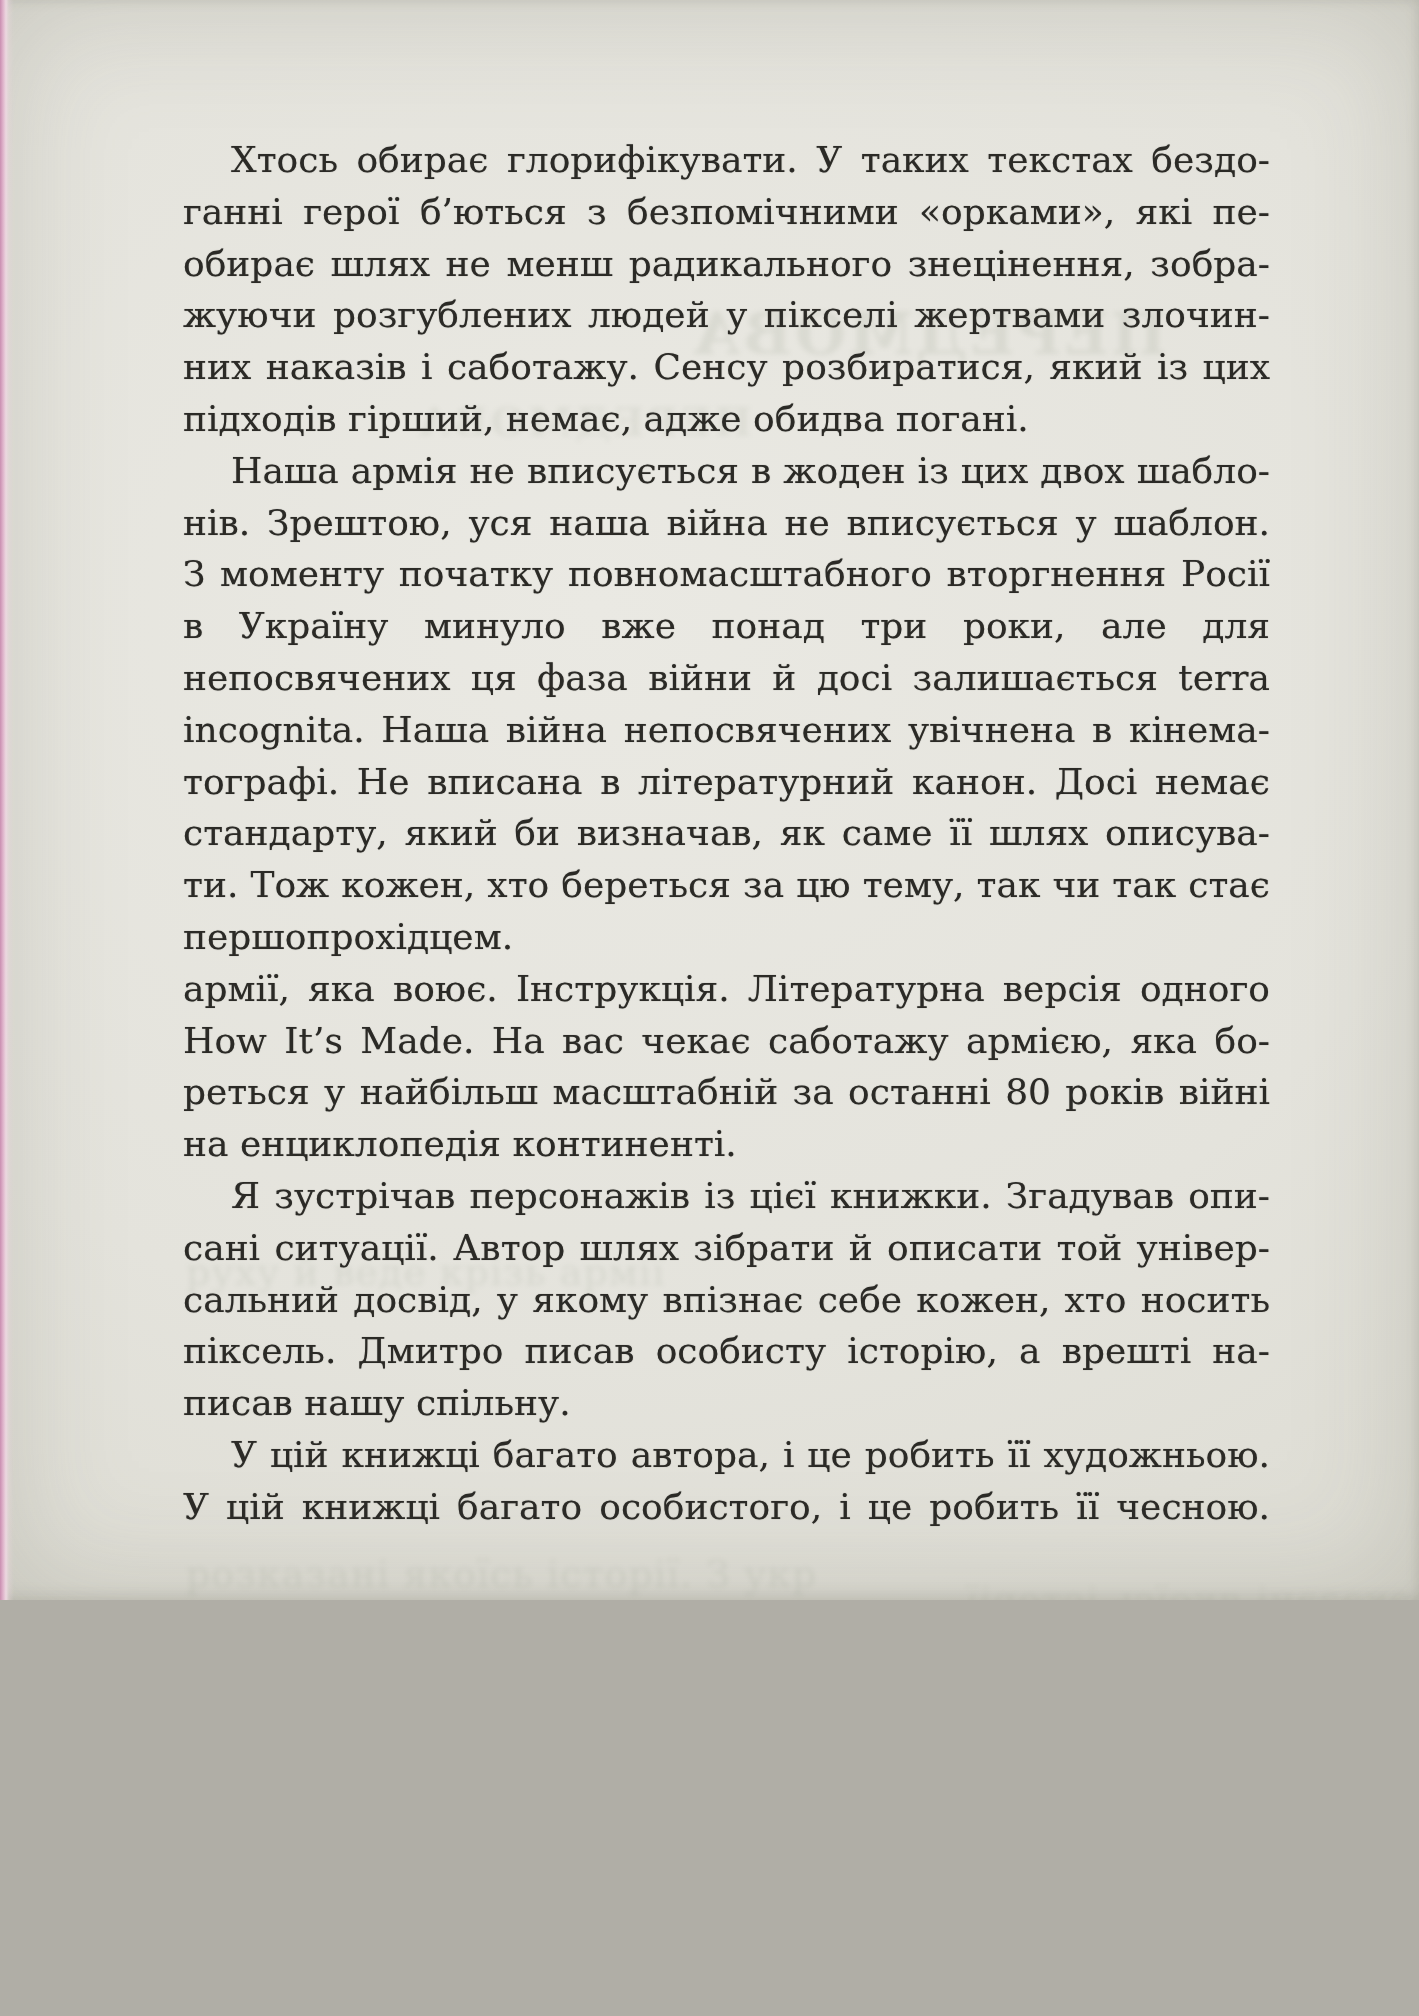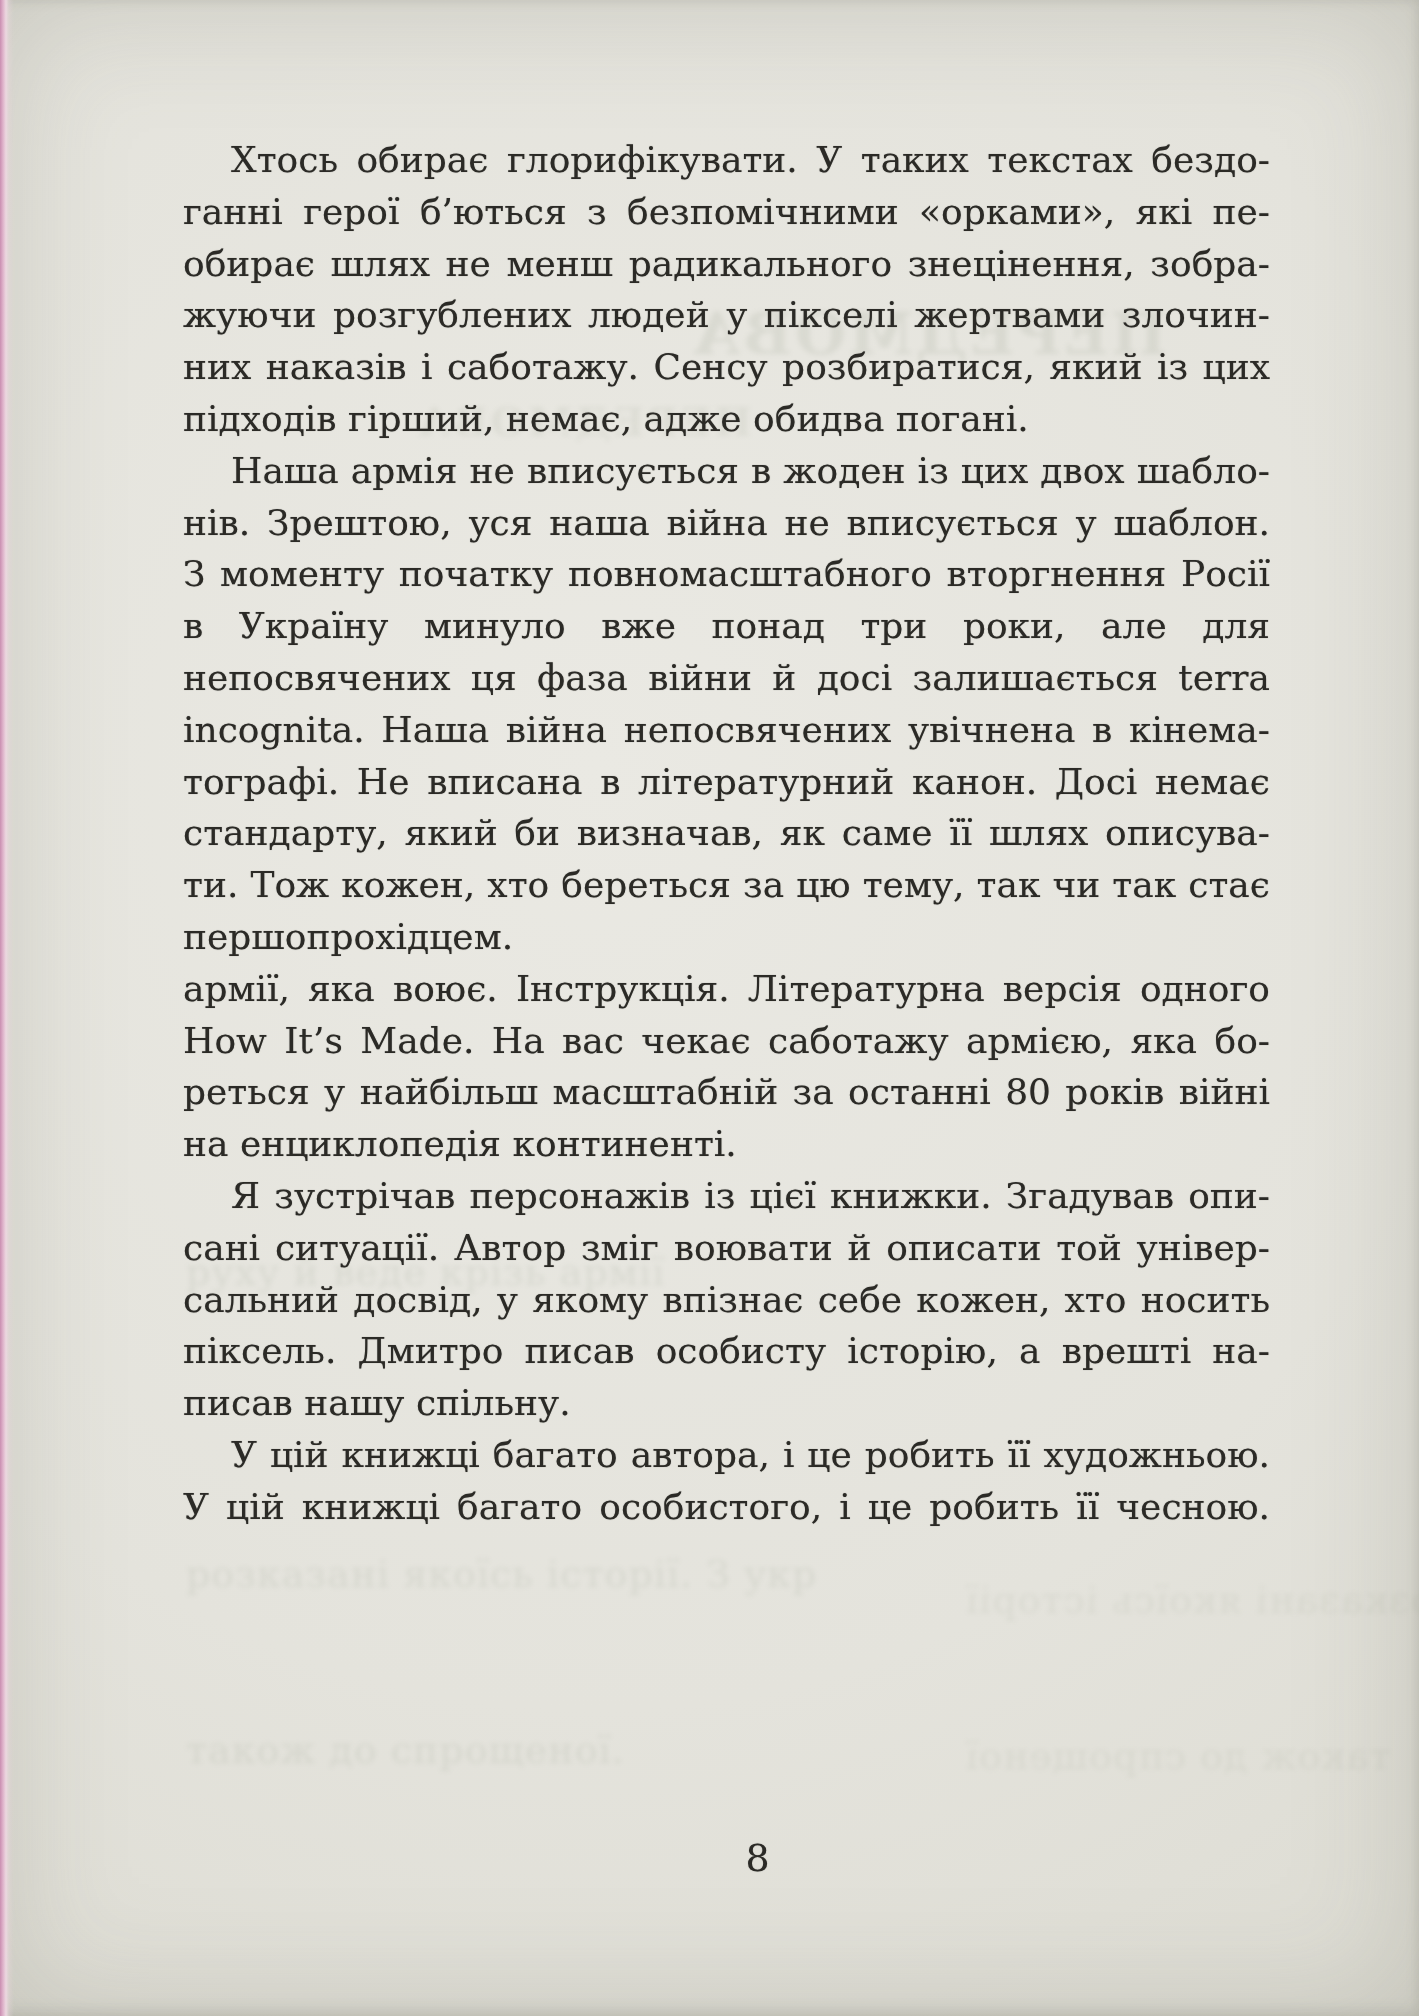--- a/index.html
+++ b/index.html
@@ -1,17 +1,17 @@
 <!DOCTYPE html>
 <html style="--ink: #2b2a26;"><head>
 <meta charset="utf-8">
 <style>
   html,body { margin:0; padding:0; background:#b0aea6; }
   .scan {
-    position:relative; width:1419px; height:2016px; overflow:hidden;
+    position:relative; width:1419px; height:1600px; overflow:hidden;
     font-family:"DejaVu Serif","Liberation Serif",serif;
   }
   .paper {
     position:absolute; inset:0;
     background:
       radial-gradient(ellipse 120% 90% at 42% 38%, #eae9e3 0%, #e4e3dc 52%, #dcdbd2 88%, #d7d6cc 100%);
     box-shadow:
       inset 0 0 110px 18px rgba(125,122,108,0.22),
       inset 0 -5px 14px rgba(108,104,94,0.18),
       inset 0 4px 10px rgba(140,136,124,0.10);
@@ -86,21 +86,21 @@
         <div class="line end">першопрохідцем.</div>
       </div>
       <div class="para">
         <div class="line">армії, яка воює. Інструкція. Літературна версія одного</div>
         <div class="line">How It’s Made. На вас чекає саботажу армією, яка бо-</div>
         <div class="line">реться у найбільш масштабній за останні 80 років війні</div>
         <div class="line end">на енциклопедія континенті.</div>
       </div>
       <div class="para">
         <div class="line indent">Я зустрічав персонажів із цієї книжки. Згадував опи-</div>
-        <div class="line">сані ситуації. Автор зміг воювати й описати той універ-</div>
+        <div class="line">сані ситуації. Автор шлях зібрати й описати той універ-</div>
         <div class="line">сальний досвід, у якому впізнає себе кожен, хто носить</div>
         <div class="line">піксель. Дмитро писав особисту історію, а врешті на-</div>
         <div class="line end">писав нашу спільну.</div>
       </div>
       <div class="para">
         <div class="line indent">У цій книжці багато автора, і це робить її художньою.</div>
         <div class="line">У цій книжці багато особистого, і це робить її чесною.</div>
       </div>
     </div>
   <div class="pagenum">8</div>

